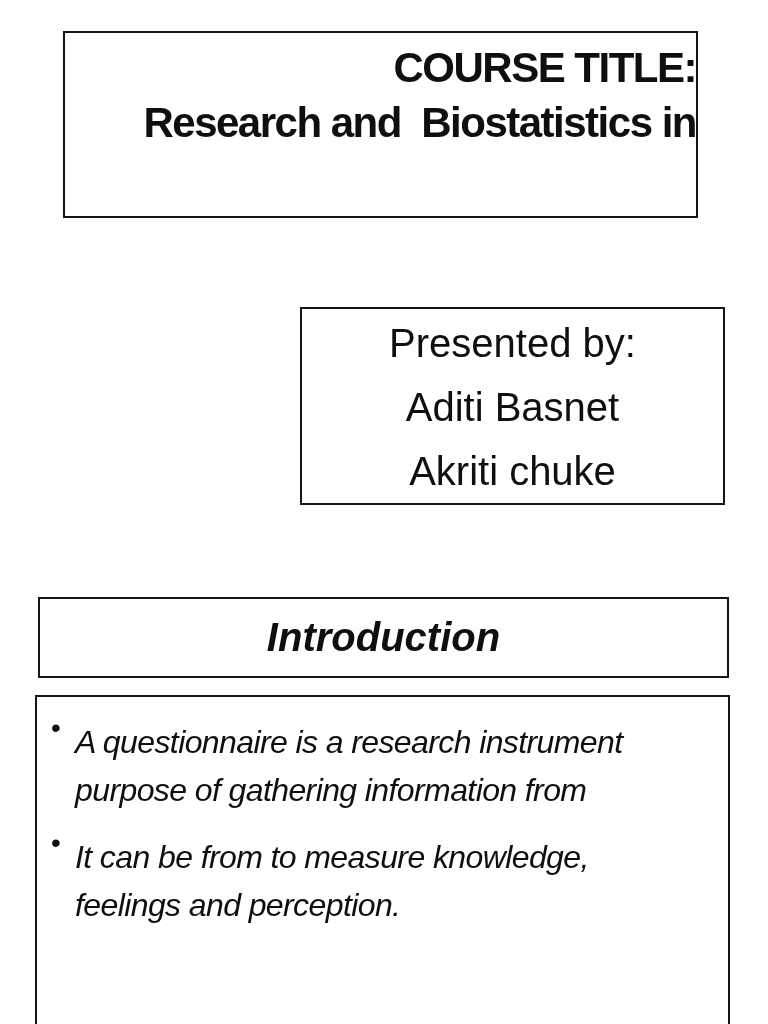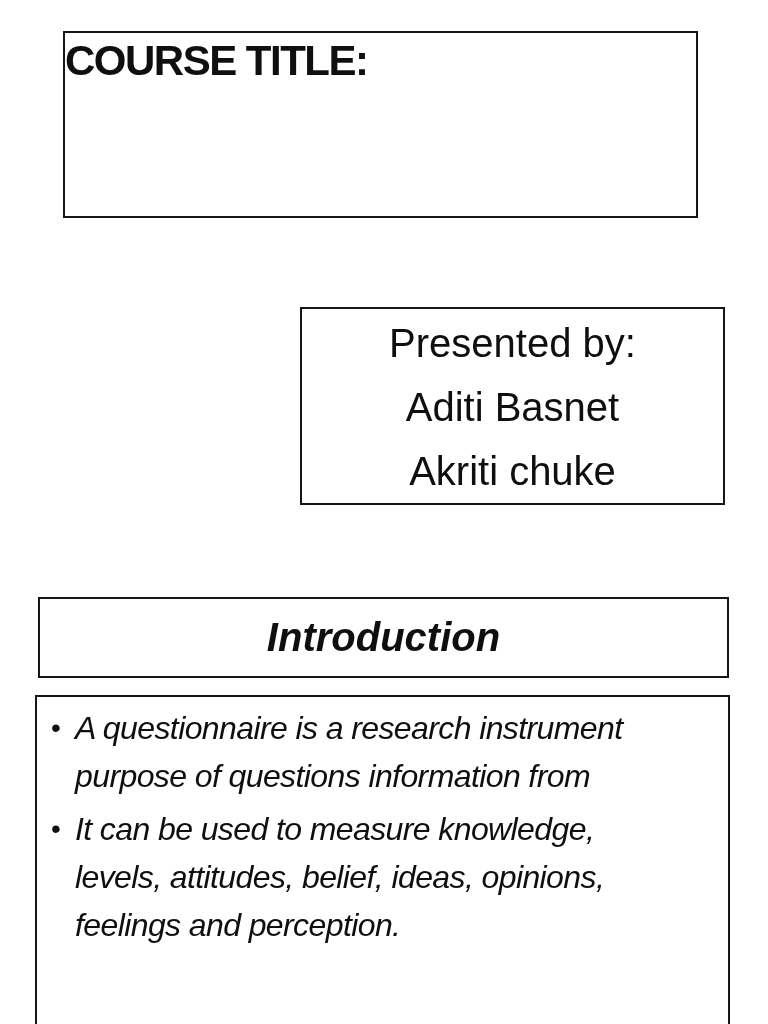--- a/index.html
+++ b/index.html
@@ -21,21 +21,22 @@
     box-sizing: border-box;
     border: 2px solid #161616;
     background: #ffffff;
   }
   
   #title-box {
     left: 63px;
     top: 31px;
     width: 635px;
     height: 187px;
-    text-align: left;
+    text-align: right;
+    padding-top: 7px;
   }
   #title-box .title-line {
     font-weight: bold;
     font-size: 42px;
     line-height: 55px;
     letter-spacing: -1.5px;
     white-space: pre;
   }
   
   #presenter-box {
@@ -85,62 +86,63 @@
     flex: 0 0 38px;
     padding-left: 14px;
     box-sizing: border-box;
     font-size: 28px;
     line-height: 48px;
     font-style: normal;
   }
   .bullet-lines {
     flex: 1 1 auto;
     min-width: 0;
+    margin-top: 14px;
   }
   .bullet-line {
     font-style: italic;
     font-size: 32px;
     line-height: 48px;
     letter-spacing: -0.6px;
     white-space: pre;
   }
 </style>
 </head>
 <body>
 
 <div id="page">
 
   <div class="box" id="title-box">
     <div class="title-line">COURSE TITLE:</div>
+    <div class="title-line">Research and  Biostatistics in</div>
   </div>
 
   <div class="box" id="section-box">
     <div class="heading">Introduction</div>
   </div>
 
   <div class="box" id="presenter-box">
     <div class="presenter-line">Presented by:</div>
     <div class="presenter-line">Aditi Basnet</div>
     <div class="presenter-line">Akriti chuke</div>
   </div>
 
   <div class="box" id="body-box">
 
     <div class="bullet-item">
       <div class="bullet-marker">•</div>
       <div class="bullet-lines">
         <div class="bullet-line">A questionnaire is a research instrument</div>
-        <div class="bullet-line">purpose of questions information from</div>
+        <div class="bullet-line">purpose of gathering information from</div>
       </div>
     </div>
 
     <div class="bullet-item">
       <div class="bullet-marker">•</div>
       <div class="bullet-lines">
-        <div class="bullet-line">It can be used to measure knowledge,</div>
-        <div class="bullet-line">levels, attitudes, belief, ideas, opinions,</div>
+        <div class="bullet-line">It can be from to measure knowledge,</div>
         <div class="bullet-line">feelings and perception.</div>
       </div>
     </div>
 
   </div>
 
 </div>
 
 </body></html>

